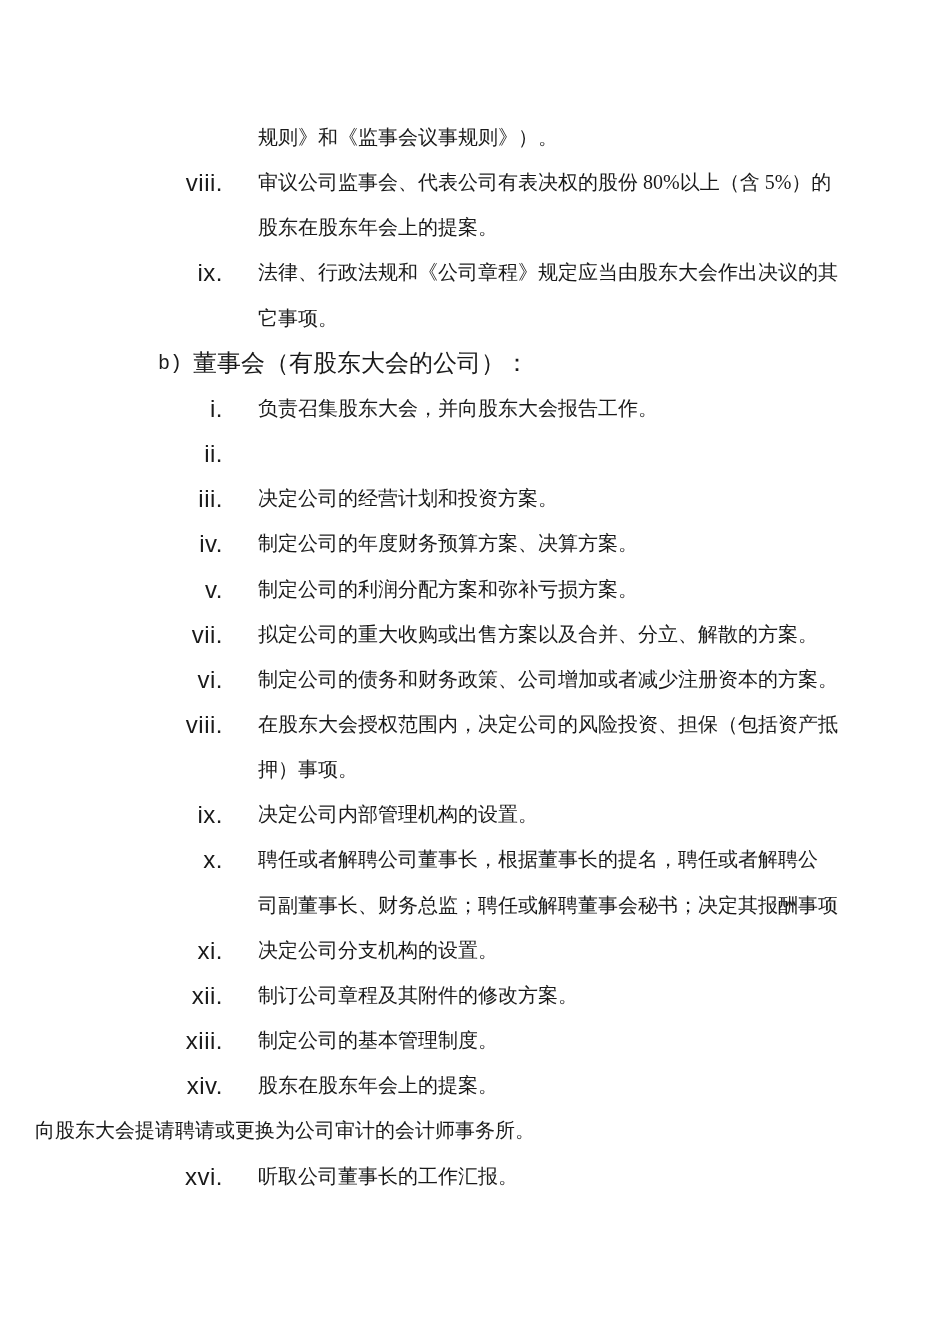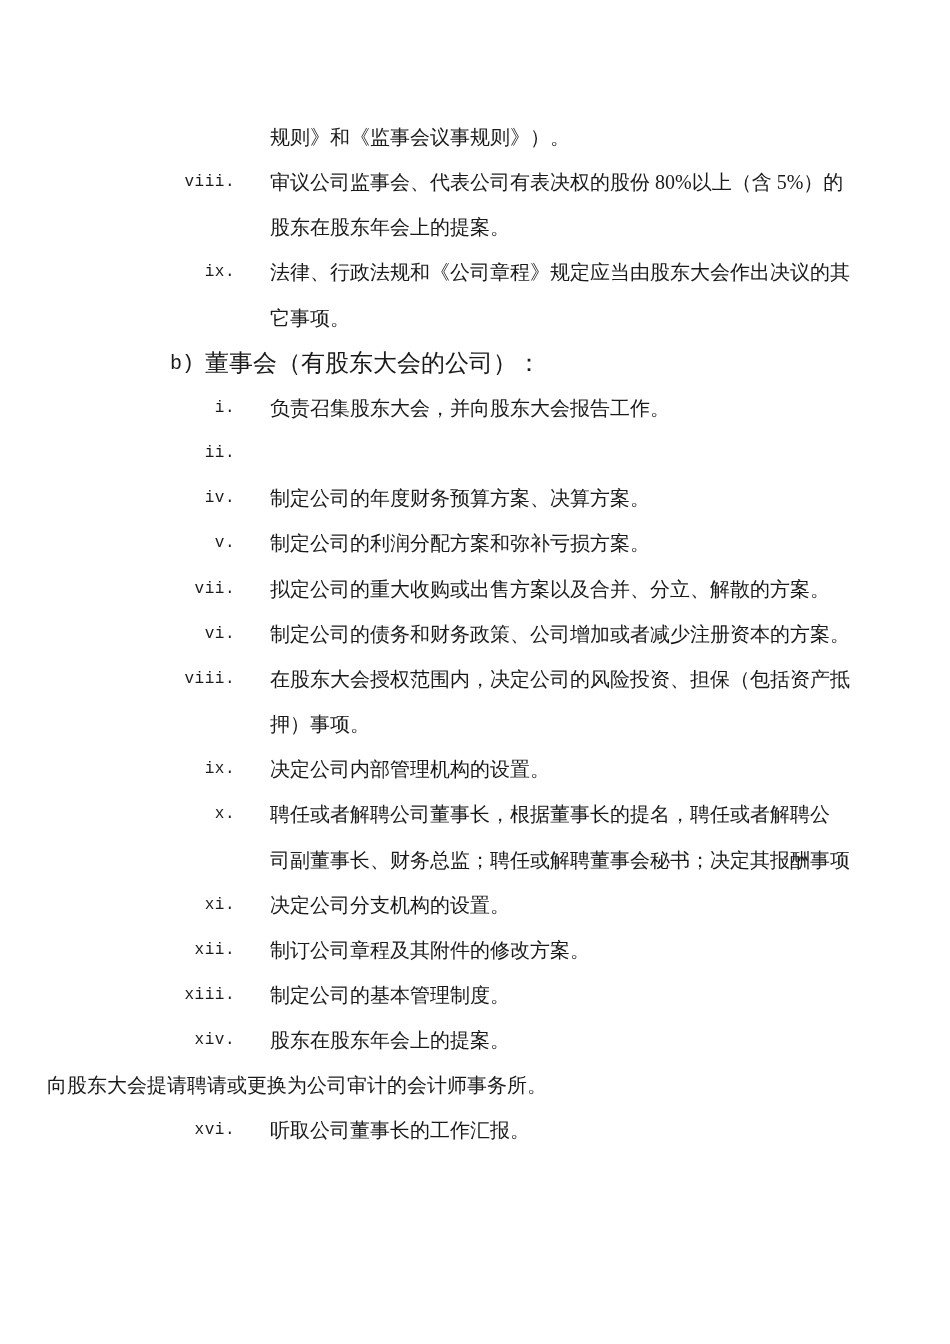--- a/index.html
+++ b/index.html
@@ -19,30 +19,29 @@
     font-family: "Liberation Serif", "DejaVu Serif", serif;
   }
   #doc-rows {
     padding-top: 115px;
   }
   .row {
     height: 45.17px;
     line-height: 45.17px;
     white-space: pre;
     display: flex;
-    align-items: center;
-    margin-left: 12px;
+    align-items: flex-end;
   }
   .num {
     display: inline-block;
     width: 223px;
     flex: 0 0 223px;
     text-align: right;
-    font-family: Liberation Mono, monospace;
-    font-size: 16px;
+    font-family: Liberation Sans, sans-serif;
+    font-size: 24px;
     letter-spacing: 0.5px;
   }
   .txt {
     display: inline-block;
     margin-left: 35px;
     font-size: 20px;
   }
   .cont .txt {
     margin-left: 258px;
   }
@@ -64,20 +63,21 @@
 <div id="doc-page">
   <div id="doc-rows">
       <div class="row cont"><span class="txt">规则》和《监事会议事规则》）。</span></div>
       <div class="row item"><span class="num">viii.</span><span class="txt">审议公司监事会、代表公司有表决权的股份 80%以上（含 5%）的</span></div>
       <div class="row cont"><span class="txt">股东在股东年会上的提案。</span></div>
       <div class="row item"><span class="num">ix.</span><span class="txt">法律、行政法规和《公司章程》规定应当由股东大会作出决议的其</span></div>
       <div class="row cont"><span class="txt">它事项。</span></div>
       <div class="row sec"><span class="sec-label">b)</span><span class="sec-title">董事会（有股东大会的公司）：</span></div>
       <div class="row item"><span class="num">i.</span><span class="txt">负责召集股东大会，并向股东大会报告工作。</span></div>
       <div class="row item"><span class="num">ii.</span></div>
+      <div class="row item"><span class="num">iii.</span><span class="txt">决定公司的经营计划和投资方案。</span></div>
       <div class="row item"><span class="num">iv.</span><span class="txt">制定公司的年度财务预算方案、决算方案。</span></div>
       <div class="row item"><span class="num">v.</span><span class="txt">制定公司的利润分配方案和弥补亏损方案。</span></div>
       <div class="row item"><span class="num">vii.</span><span class="txt">拟定公司的重大收购或出售方案以及合并、分立、解散的方案。</span></div>
       <div class="row item"><span class="num">vi.</span><span class="txt">制定公司的债务和财务政策、公司增加或者减少注册资本的方案。</span></div>
       <div class="row item"><span class="num">viii.</span><span class="txt">在股东大会授权范围内，决定公司的风险投资、担保（包括资产抵</span></div>
       <div class="row cont"><span class="txt">押）事项。</span></div>
       <div class="row item"><span class="num">ix.</span><span class="txt">决定公司内部管理机构的设置。</span></div>
       <div class="row item"><span class="num">x.</span><span class="txt">聘任或者解聘公司董事长，根据董事长的提名，聘任或者解聘公</span></div>
       <div class="row cont"><span class="txt">司副董事长、财务总监；聘任或解聘董事会秘书；决定其报酬事项</span></div>
       <div class="row item"><span class="num">xi.</span><span class="txt">决定公司分支机构的设置。</span></div>

